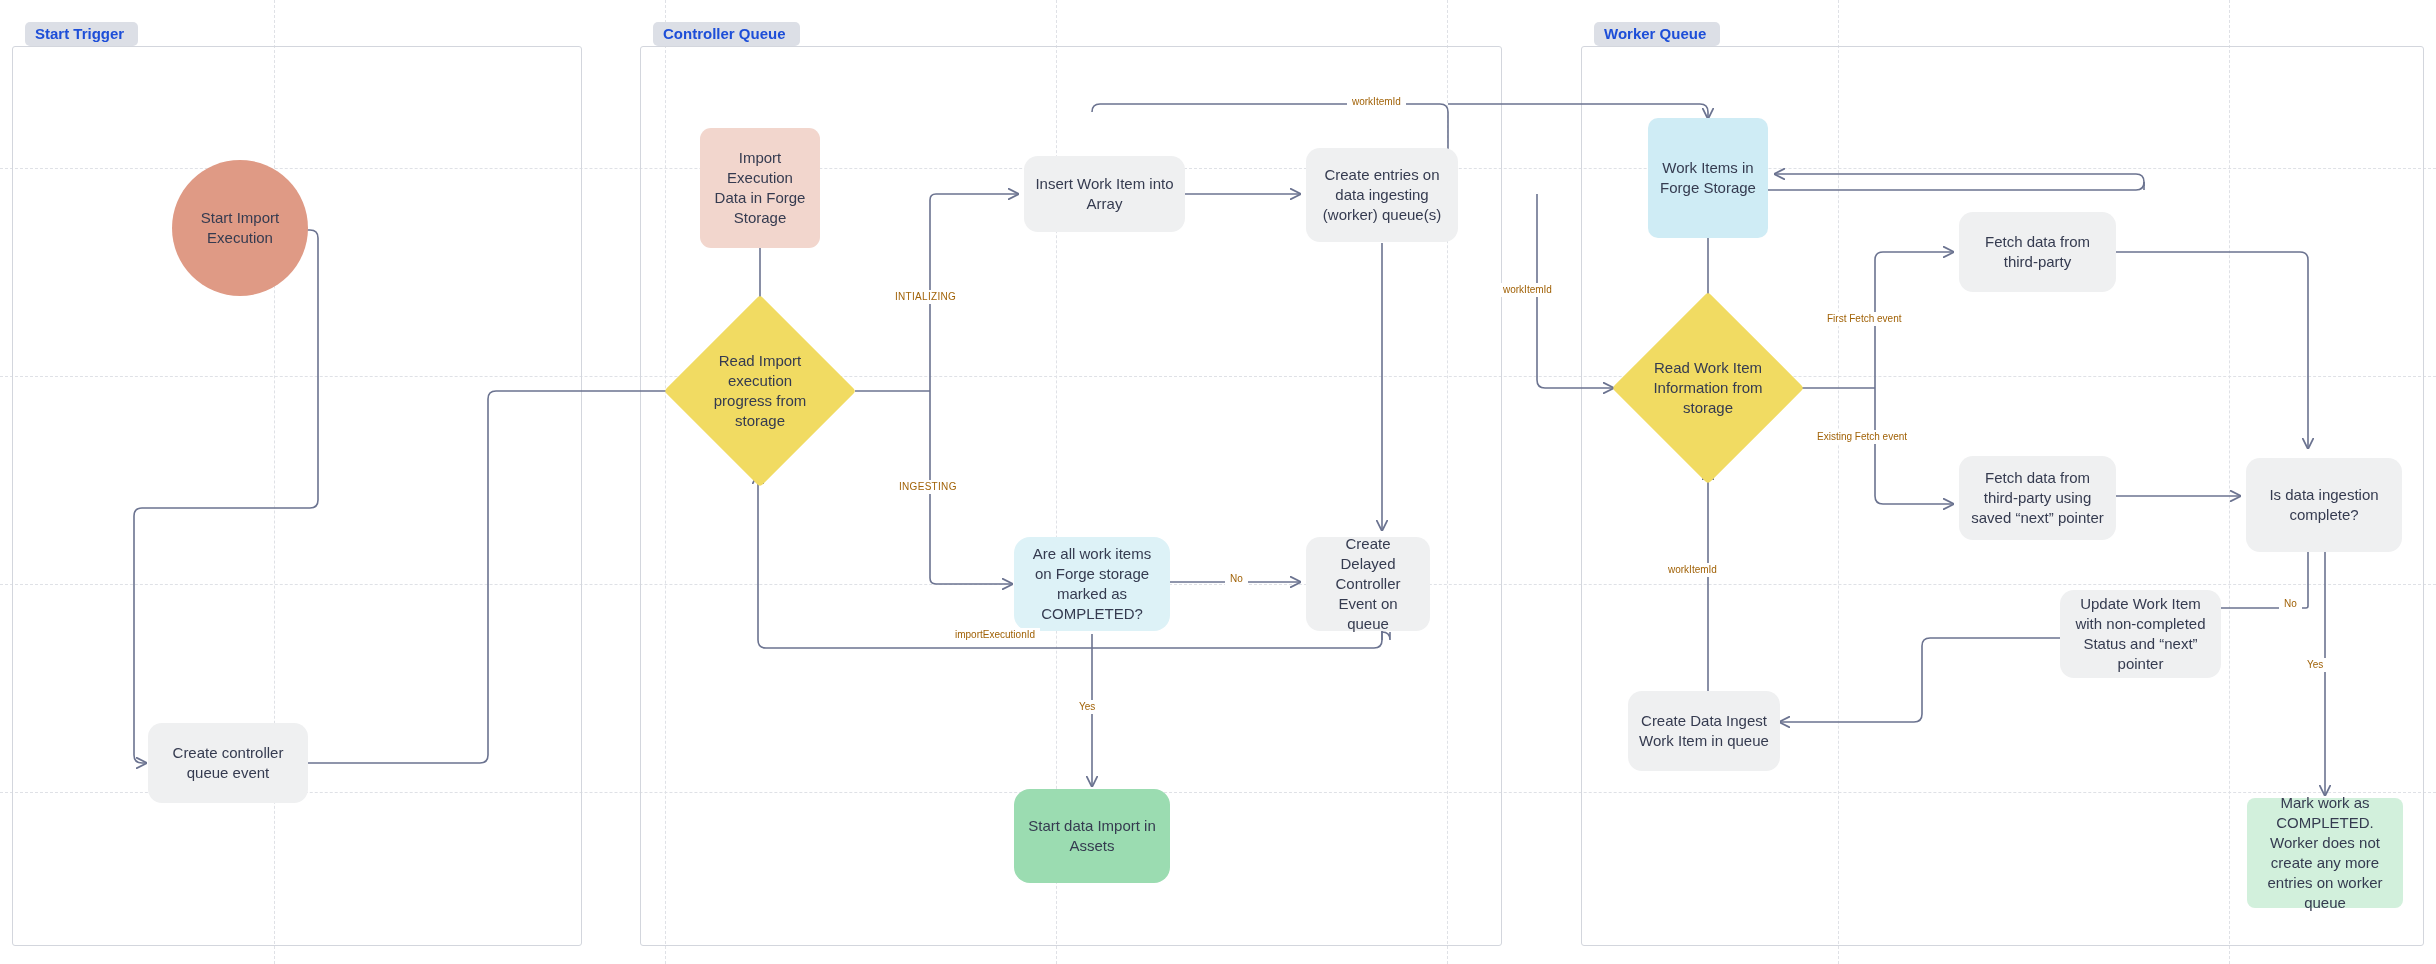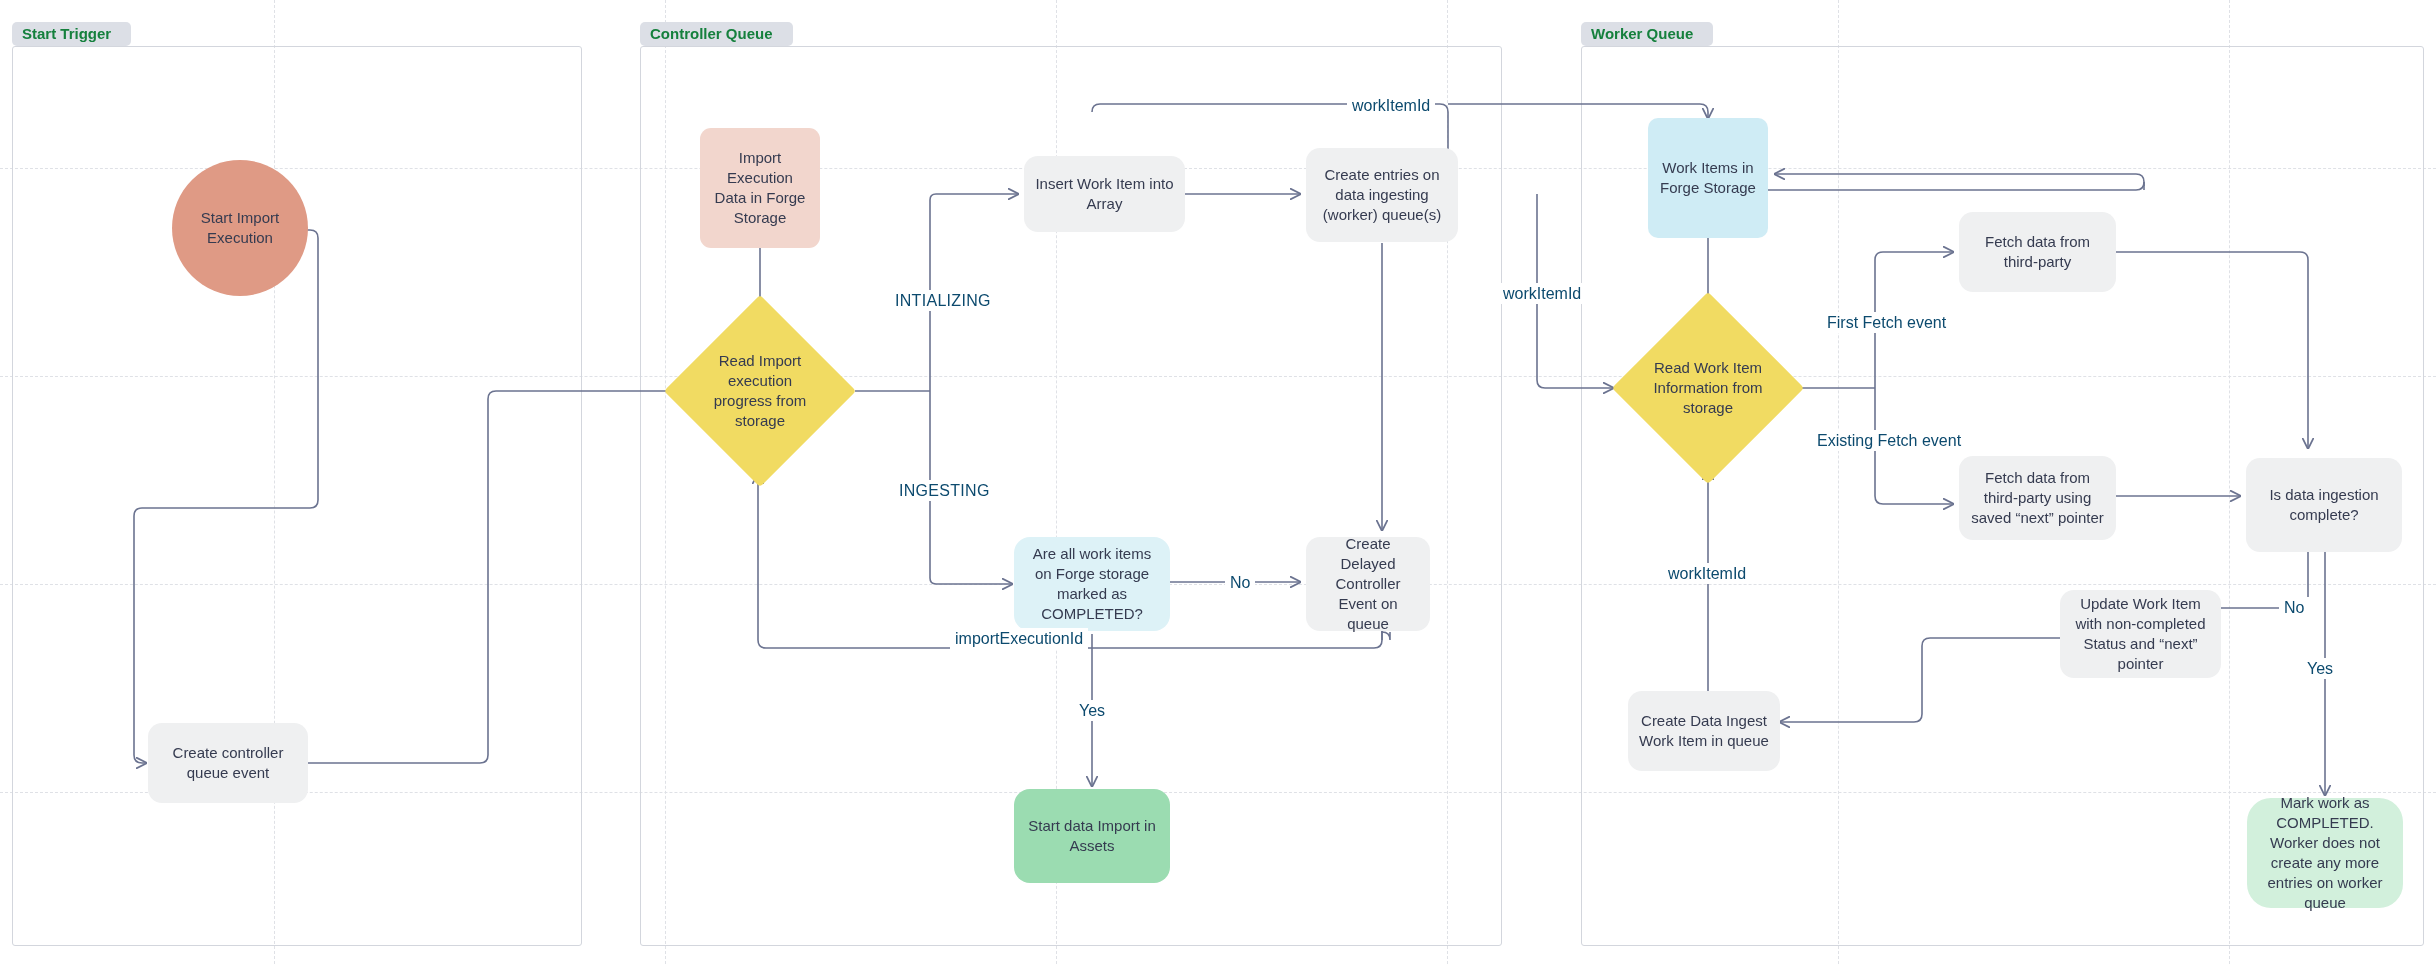--- a/index.html
+++ b/index.html
@@ -26,27 +26,28 @@
   .group {
     position: absolute;
     border: 1.5px solid #d3d6dd;
     border-radius: 3px;
     background: rgba(255,255,255,0.0);
     box-sizing: border-box;
   }
   .group-label {
     position: absolute;
     background: #dcdfe6;
-    color: #15803d;
+    color: #1d4ed8;
     font-size: 15px;
     font-weight: bold;
-    padding: 4px 20px 5px 10px;
+    padding: 4px 14px 5px 10px;
     border-radius: 5px;
     white-space: nowrap;
     line-height: 1;
+    margin-left: 13px;
   }
 
   
   .node {
     position: absolute;
     box-sizing: border-box;
     display: flex;
     align-items: center;
     justify-content: center;
     text-align: center;
@@ -55,21 +56,21 @@
     line-height: 1.33;
     padding: 6px 10px;
     z-index: 5;
   }
   .node.rounded { border-radius: 14px; }
   .node.grey  { background: #eff0f1; }
   .node.pink  { background: #f2d6cd; border-radius: 10px; }
   .node.blue  { background: #cfecf5; border-radius: 10px; }
   .node.blue-soft { background: #ddf2f7; border-radius: 16px; }
   .node.green { background: #9bdcb1; border-radius: 16px; }
-  .node.green-soft { background: #d2f0dc; border-radius: 24px; }
+  .node.green-soft { background: #d2f0dc; border-radius: 8px; }
   .node.circle {
     background: #df9a85;
     border-radius: 50%;
   }
   .node.diamond-wrap {
     background: transparent;
     padding: 0;
   }
   .diamond-shape {
     position: absolute;
@@ -80,22 +81,22 @@
   }
   .diamond-text {
     position: relative;
     z-index: 2;
     padding: 0 6px;
   }
 
   
   .edge-label {
     position: absolute;
-    font-size: 16px;
-    color: #0c4a6e;
+    font-size: 10px;
+    color: #a16207;
     background: #ffffff;
     padding: 1px 5px;
     white-space: nowrap;
     z-index: 6;
     line-height: 1.2;
   }
   .edge-label.caps { letter-spacing: 0.3px; }
 
   svg#edges {
     position: absolute;

